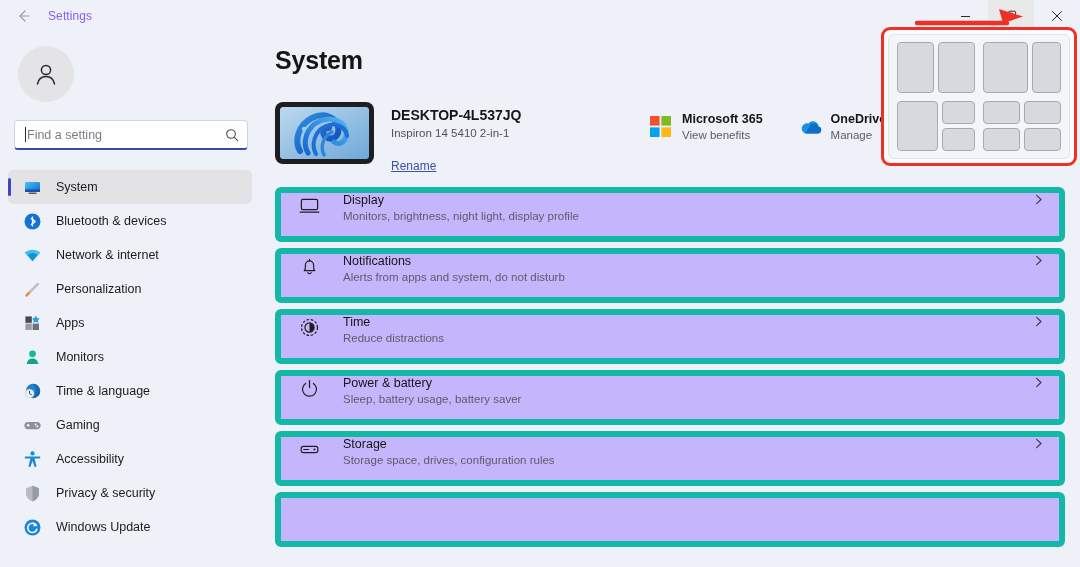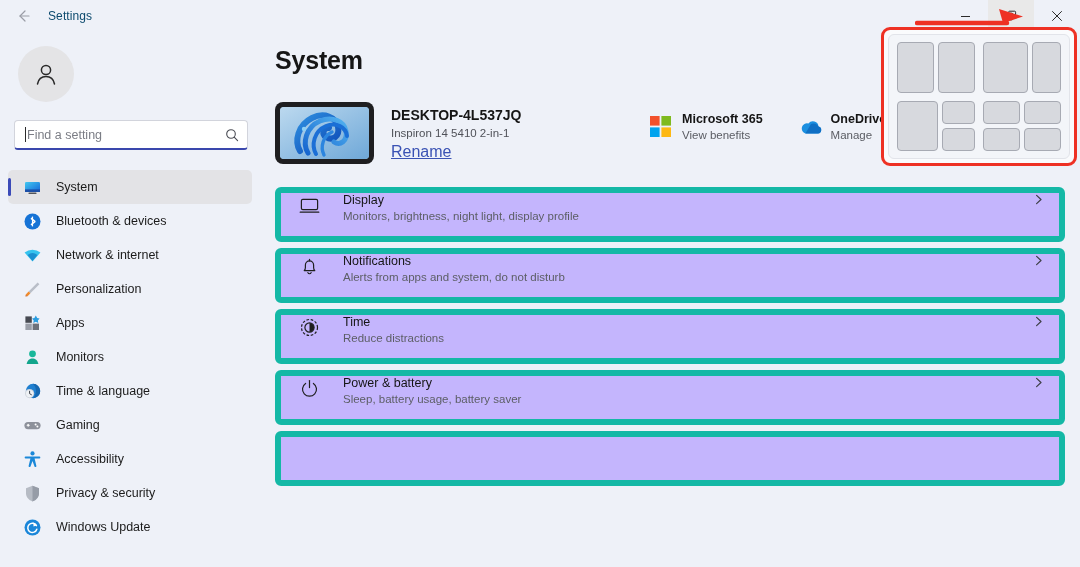--- a/index.html
+++ b/index.html
@@ -17,21 +17,21 @@
     position: absolute; top: 0; left: 0; width: 1080px; height: 32px;
     display: flex; align-items: center;
   }
   .back-btn {
     width: 34px; height: 28px; margin-left: 6px;
     display: flex; align-items: center; justify-content: center;
     border-radius: 4px; color: #9a9da6;
   }
   .back-btn svg { display: block; }
   .app-title {
-    font-size: 12px; color: #0c4a6e; margin-left: 8px; letter-spacing: .1px;
+    font-size: 12px; color: #8b5cf6; margin-left: 8px; letter-spacing: .1px;
   }
   .wincontrols {
     position: absolute; right: 0; top: 0; height: 32px; display: flex;
   }
   .wc {
     width: 46px; height: 32px; display: flex; align-items: center;
     justify-content: center; color: #2b2b2b;
   }
   .wc.hover { background: #e9e9e9; }
   .wc svg { display: block; }
@@ -99,21 +99,21 @@
     background: #1e1e20; border-radius: 8px; padding: 5px;
   }
   .devscreen {
     width: 100%; height: 100%; border-radius: 4px; overflow: hidden;
     background: #9fc6e8; position: relative;
   }
   .devinfo { position: absolute; left: 116px; top: 5px; }
   .devname { font-size: 14px; font-weight: bold; color: #151515; }
   .devmodel { font-size: 11.5px; color: #4f5158; margin-top: 4px; }
   .devrename {
-    font-size: 16px; color: #3a52b4; margin-top: 4px; display: inline-block;
+    font-size: 12px; color: #3a52b4; margin-top: 20px; display: inline-block;
   }
 
   .svcs { position: absolute; left: 375px; top: 10px; display: flex; gap: 36px; }
   .svc { display: flex; align-items: flex-start; gap: 10px; }
   .svc-ic { width: 22px; height: 22px; margin-top: 4px; flex: 0 0 22px; }
   .svc-title { font-size: 12.5px; font-weight: bold; color: #151515; }
   .svc-sub { font-size: 11.5px; color: #5a5c63; margin-top: 3px; }
 
   
   .cards { position: absolute; left: 15px; top: 155px; width: 790px; }
@@ -477,20 +477,38 @@
           <span class="card-title" style="display:block">Power &amp; battery</span>
           <span class="card-sub" style="display:block">Sleep, battery usage, battery saver</span>
         </span>
         <span class="card-chev">
           <svg width="13" height="13" viewBox="0 0 13 13" fill="none" stroke="currentColor" stroke-width="1.2">
             <path d="M4.6 2.4 L9 6.5 L4.6 10.6" stroke-linecap="round" stroke-linejoin="round"></path>
           </svg>
         </span>
       </div>
 
+      <div class="card">
+        <span class="card-ic">
+          <svg width="21" height="21" viewBox="0 0 21 21" fill="none" stroke="currentColor" stroke-width="1.2">
+            <rect x="2.2" y="7.4" width="16.6" height="6.2" rx="2.1"></rect>
+            <circle cx="15.4" cy="10.5" r=".95" fill="currentColor" stroke="none"></circle>
+            <path d="M4.8 10.5 H9.4" stroke-linecap="round"></path>
+          </svg>
+        </span>
+        <span class="card-txt">
+          <span class="card-title" style="display:block">Storage</span>
+          <span class="card-sub" style="display:block">Storage space, drives, configuration rules</span>
+        </span>
+        <span class="card-chev">
+          <svg width="13" height="13" viewBox="0 0 13 13" fill="none" stroke="currentColor" stroke-width="1.2">
+            <path d="M4.6 2.4 L9 6.5 L4.6 10.6" stroke-linecap="round" stroke-linejoin="round"></path>
+          </svg>
+        </span>
+      </div>
 
       <div class="card"></div>
     </div>
   </div>
 
   <svg class="arrow" width="112" height="26" viewBox="0 0 112 26">
     <path d="M2 17 H92" stroke="#ee3124" stroke-width="4.5" stroke-linecap="round"></path>
     <path d="M108 10.5 L84 3 L88 17 Z" fill="#ee3124"></path>
   </svg>
 

